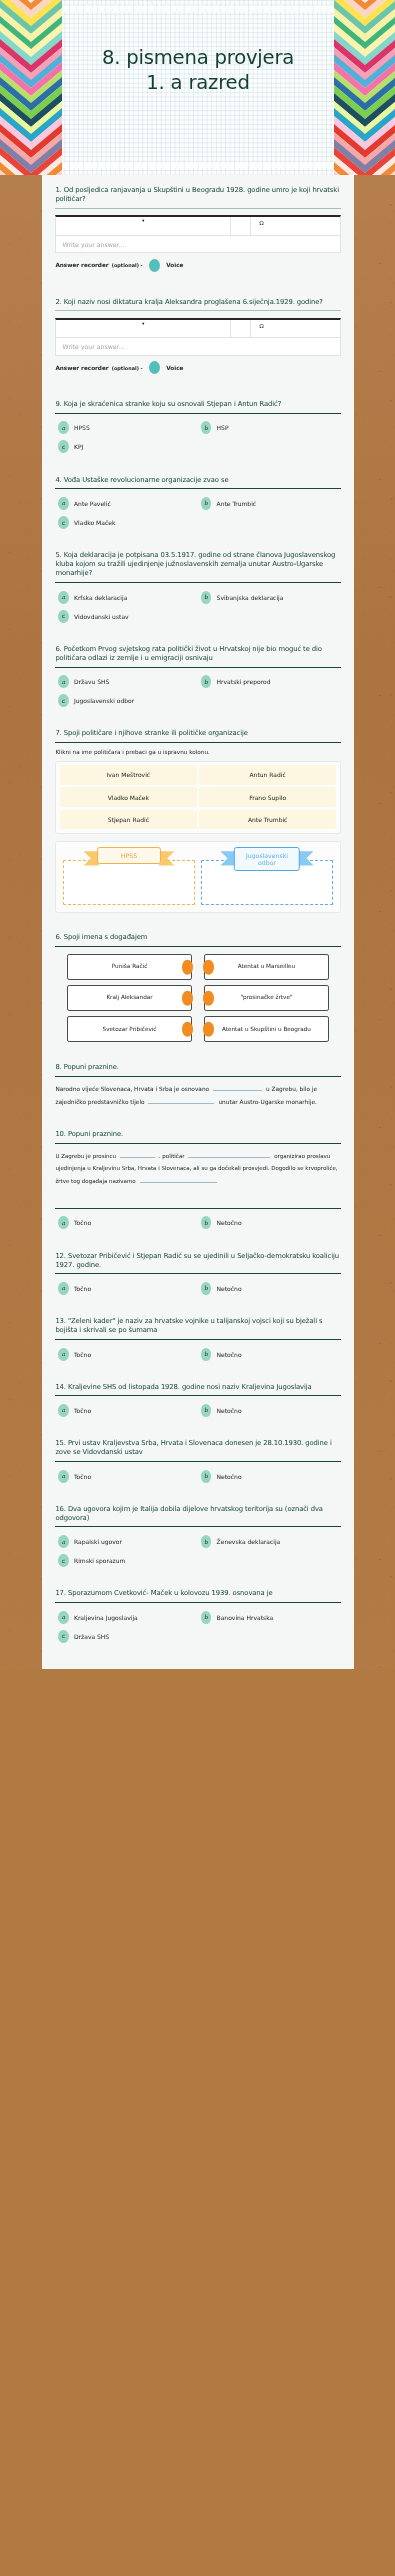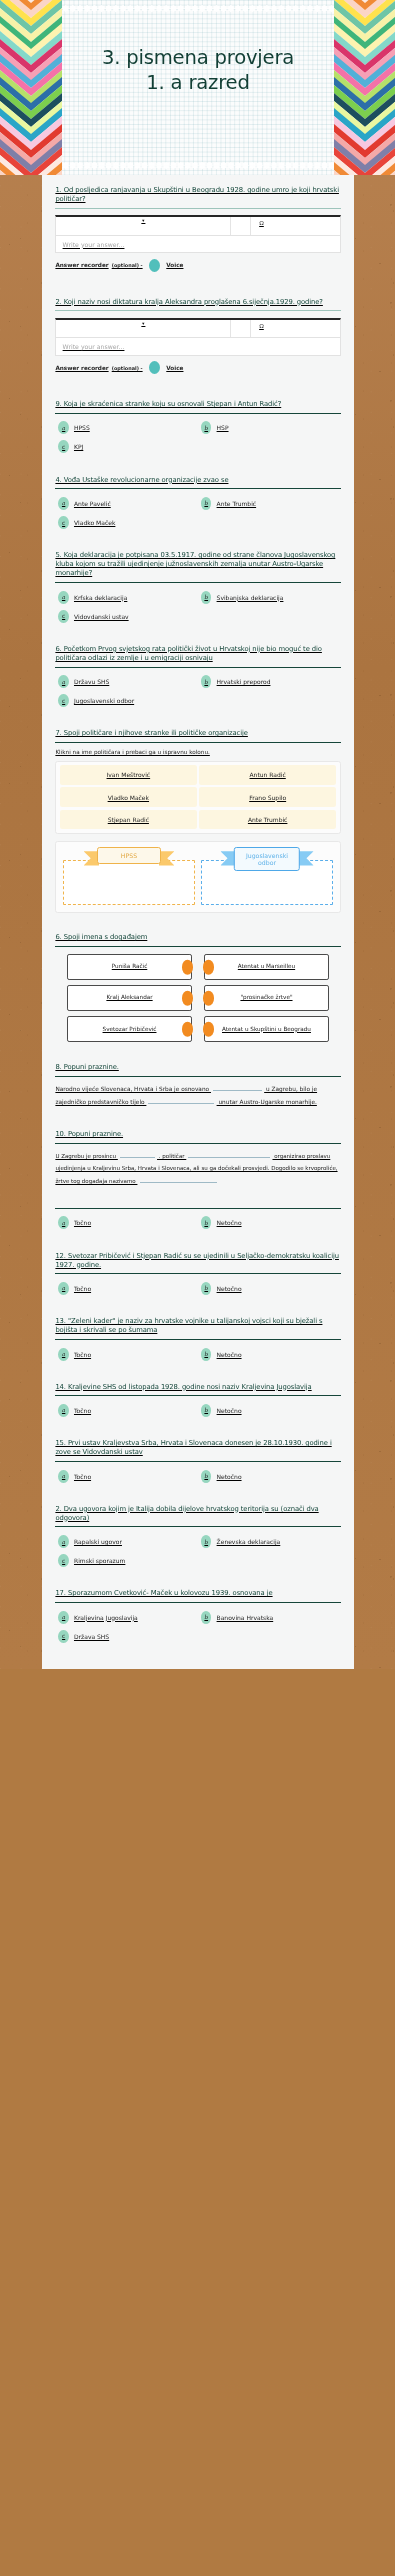--- a/index.html
+++ b/index.html
@@ -107,21 +107,21 @@
   .sheet {
     width: 312px;
     margin: 0 auto;
     background: #f5f6f6;
     padding: 11.3px 13.4px 15.5px 13.4px;
     box-shadow: 0 0 0 0 rgba(0,0,0,0);
     position: relative;
     z-index: 3;
   }
 
-  .q-block { margin-bottom: 13.4px; text-decoration: underline; }
+  .q-block { margin-bottom: 13.4px; }
   .q-block:last-child { margin-bottom: 2.1px; }
 
   .q-title {
     color: #14463a;
     font-family: "DejaVu Sans", sans-serif;
     font-size: 6.8px;
     line-height: 1.34;
     font-weight: 400;
     letter-spacing: -0.1px;
     margin-bottom: 3.6px;
@@ -515,21 +515,21 @@
         <i style="background: rgb(110, 197, 166); top: 209px;"></i>
         <i style="background: rgb(247, 242, 168); top: 216px;"></i>
         <i style="background: rgb(63, 181, 122); top: 224px;"></i>
       </div>
   </div>
 
   <div class="scallop top"></div>
   <div class="scallop bot"></div>
 
   <div class="hero-title">
-    <span>3. pismena provjera</span>
+    <span>8. pismena provjera</span>
     <span class="l2">1. a razred</span>
   </div>
 </div>
 
 <div class="sheet" id="sheet">
     <div class="q-block" id="q1">
       <div class="q-title">1. Od posljedica ranjavanja u Skupštini u Beogradu 1928. godine umro je koji hrvatski političar?</div>
       <hr class="q-rule light">
       <div class="ans-widget">
         <div class="ans-toolbar">
@@ -775,21 +775,21 @@
           <span class="opt-label">Točno</span>
         </div>
         <div class="opt">
           <span class="opt-badge">b</span>
           <span class="opt-label">Netočno</span>
         </div>
       </div>
       <div class="spacer-sm"></div>
     </div>
     <div class="q-block" id="q16">
-      <div class="q-title">2. Dva ugovora kojim je Italija dobila dijelove hrvatskog teritorija su (označi dva odgovora)</div>
+      <div class="q-title">16. Dva ugovora kojim je Italija dobila dijelove hrvatskog teritorija su (označi dva odgovora)</div>
       <hr class="q-rule">
       <div class="opts">
         <div class="opt">
           <span class="opt-badge">a</span>
           <span class="opt-label">Rapalski ugovor</span>
         </div>
         <div class="opt">
           <span class="opt-badge">b</span>
           <span class="opt-label">Ženevska deklaracija</span>
         </div>

